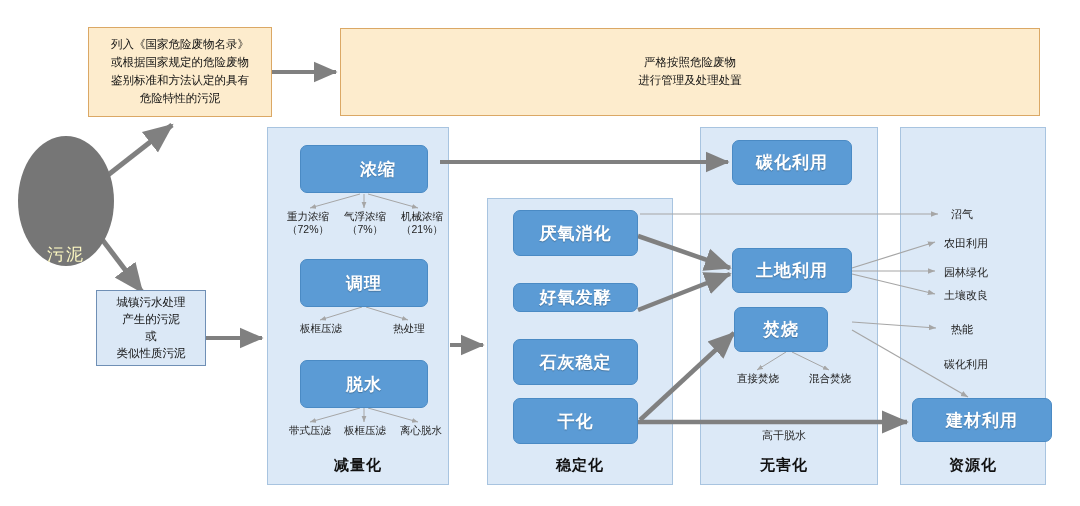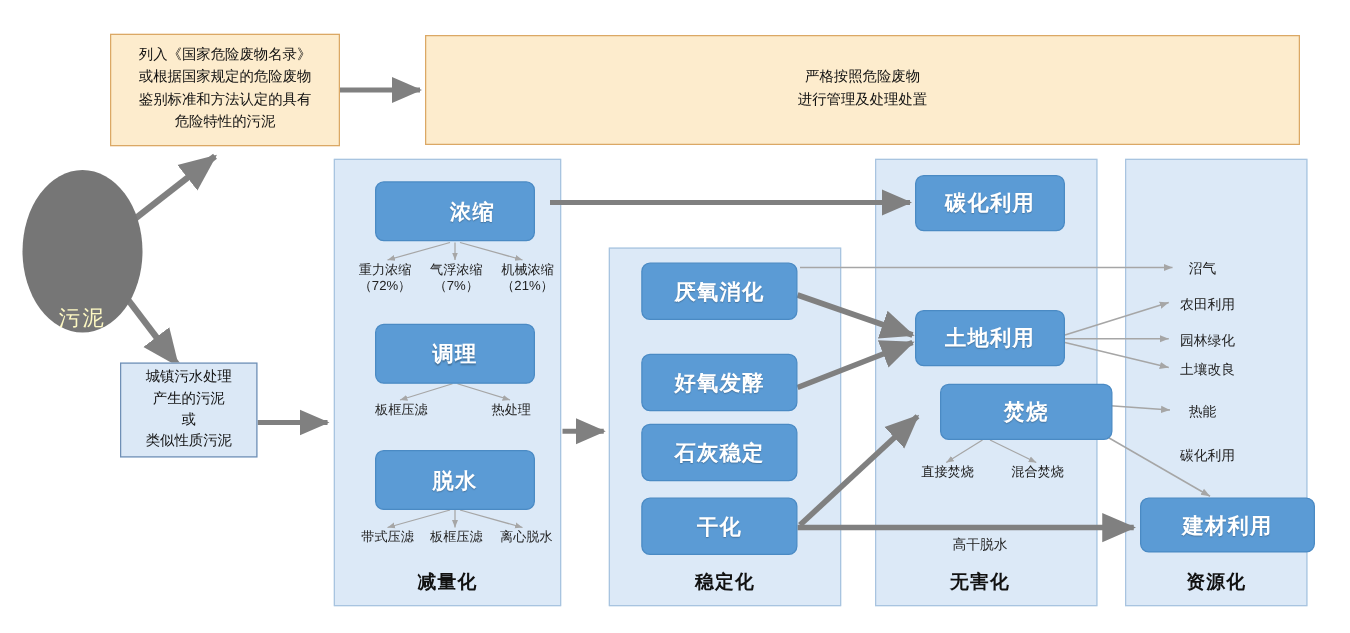--- a/index.html
+++ b/index.html
@@ -140,28 +140,28 @@
   <div class="subtext" style="left:373px;top:322px;width:72px;">热处理</div>
 
   <div class="bluebox" style="left:300px;top:360px;width:128px;height:48px;">脱水</div>
   <div class="subtext" style="left:274px;top:424px;width:72px;">带式压滤</div>
   <div class="subtext" style="left:329px;top:424px;width:72px;">板框压滤</div>
   <div class="subtext" style="left:385px;top:424px;width:72px;">离心脱水</div>
 
   <div class="panel-title" style="left:267px;top:456px;width:182px;">减量化</div>
 
   <div class="bluebox" style="left:513px;top:210px;width:125px;height:46px;">厌氧消化</div>
-  <div class="bluebox" style="left:513px;top:283px;width:125px;height:46px;">好氧发酵</div>
+  <div class="bluebox" style="left:513px;top:283px;width:125px;height:29px;">好氧发酵</div>
   <div class="bluebox" style="left:513px;top:339px;width:125px;height:46px;">石灰稳定</div>
   <div class="bluebox" style="left:513px;top:398px;width:125px;height:46px;">干化</div>
   <div class="panel-title" style="left:487px;top:456px;width:186px;">稳定化</div>
 
   <div class="bluebox" style="left:732px;top:140px;width:120px;height:45px;">碳化利用</div>
   <div class="bluebox" style="left:732px;top:248px;width:120px;height:45px;">土地利用</div>
-  <div class="bluebox" style="left:734px;top:307px;width:138px;height:45px;margin-left:18px;">焚烧</div>
+  <div class="bluebox" style="left:734px;top:307px;width:94px;height:45px;">焚烧</div>
   <div class="subtext" style="left:725px;top:372px;width:66px;">直接焚烧</div>
   <div class="subtext" style="left:797px;top:372px;width:66px;">混合焚烧</div>
   <div class="flowlabel" style="left:762px;top:428px;">高干脱水</div>
   <div class="panel-title" style="left:700px;top:456px;width:168px;">无害化</div>
 
   <div class="rlabel" style="left:951px;top:207px;">沼气</div>
   <div class="rlabel" style="left:944px;top:236px;">农田利用</div>
   <div class="rlabel" style="left:944px;top:265px;">园林绿化</div>
   <div class="rlabel" style="left:944px;top:288px;">土壤改良</div>
   <div class="rlabel" style="left:951px;top:322px;">热能</div>

